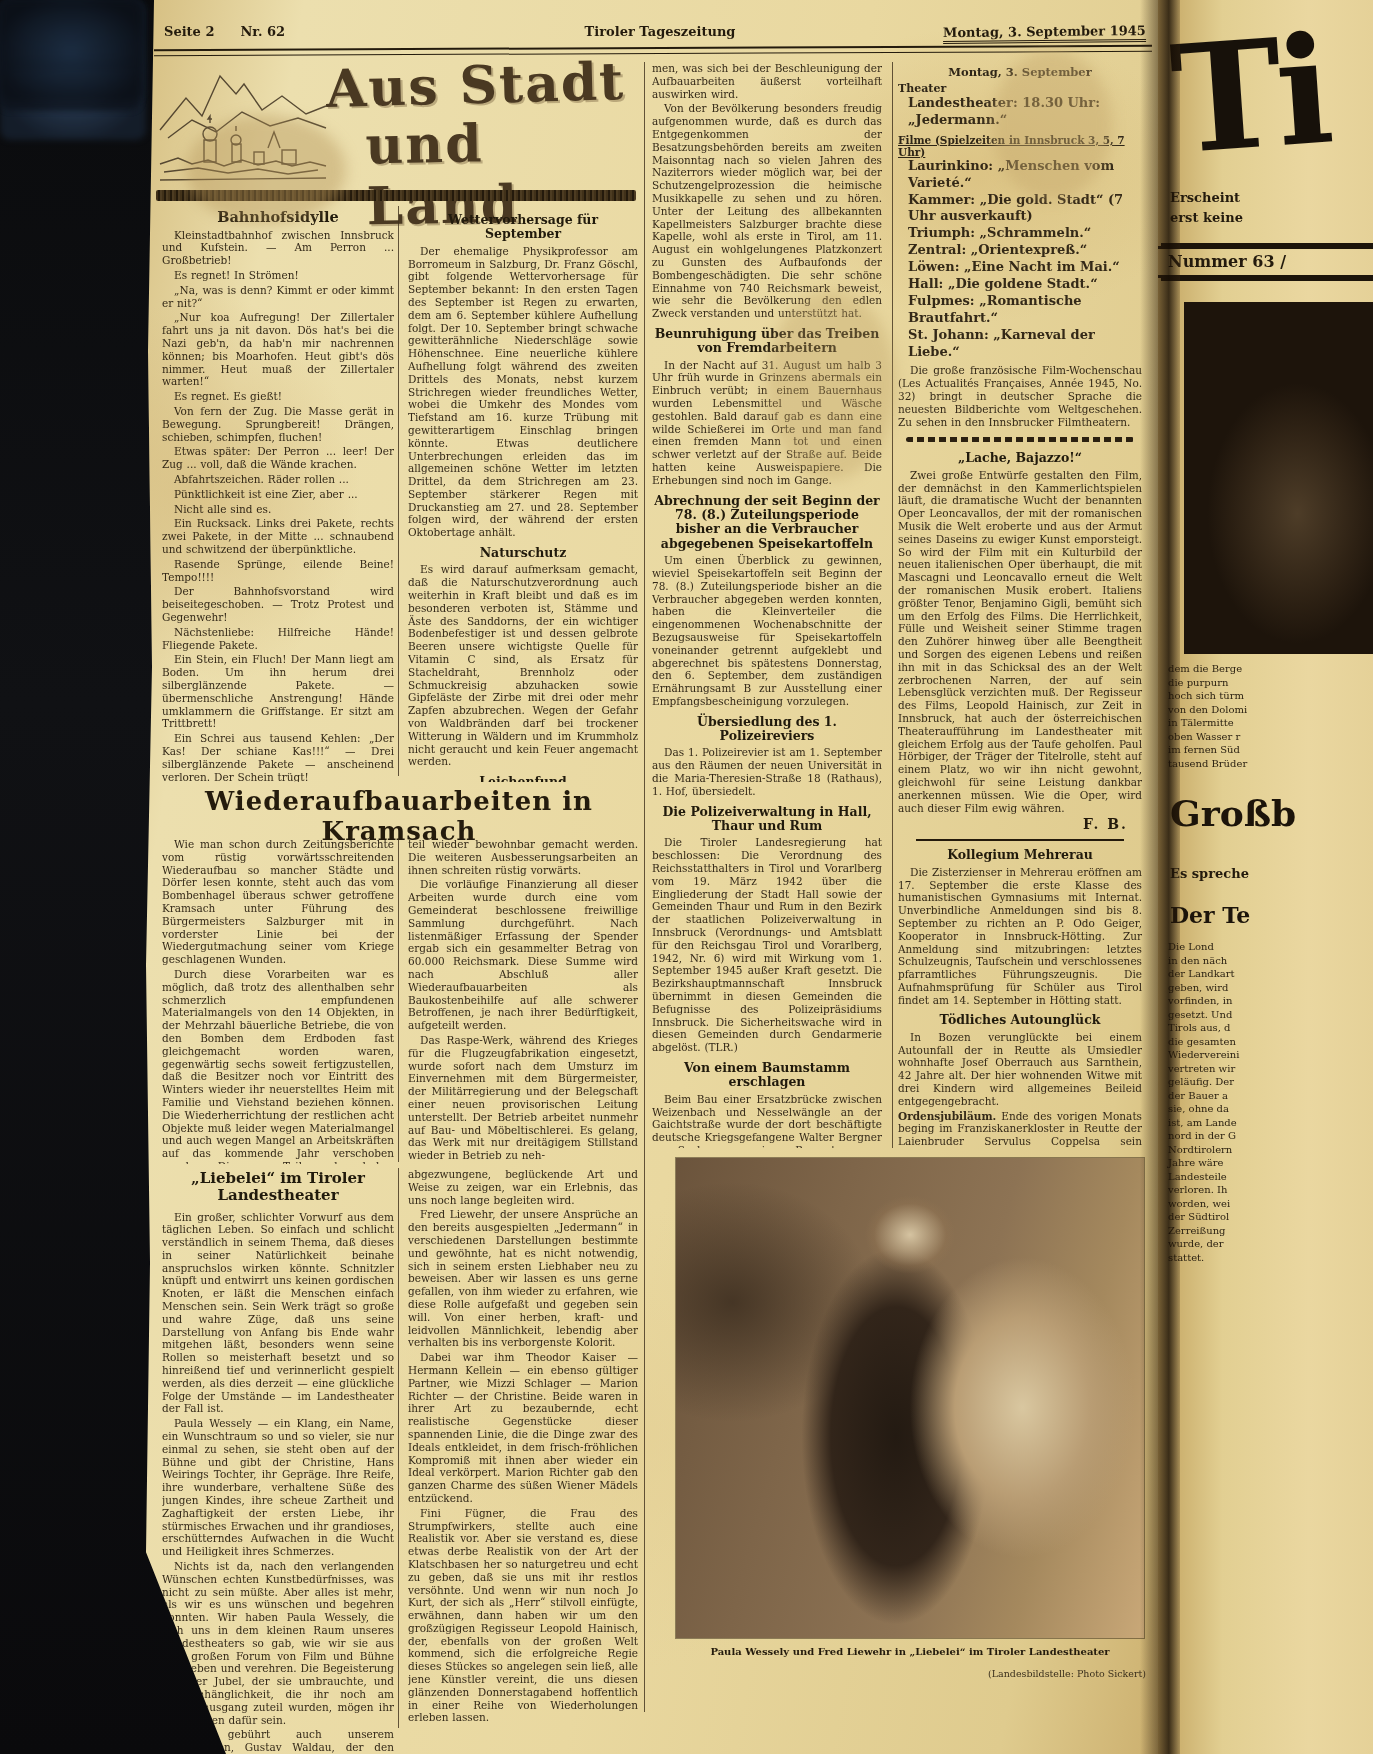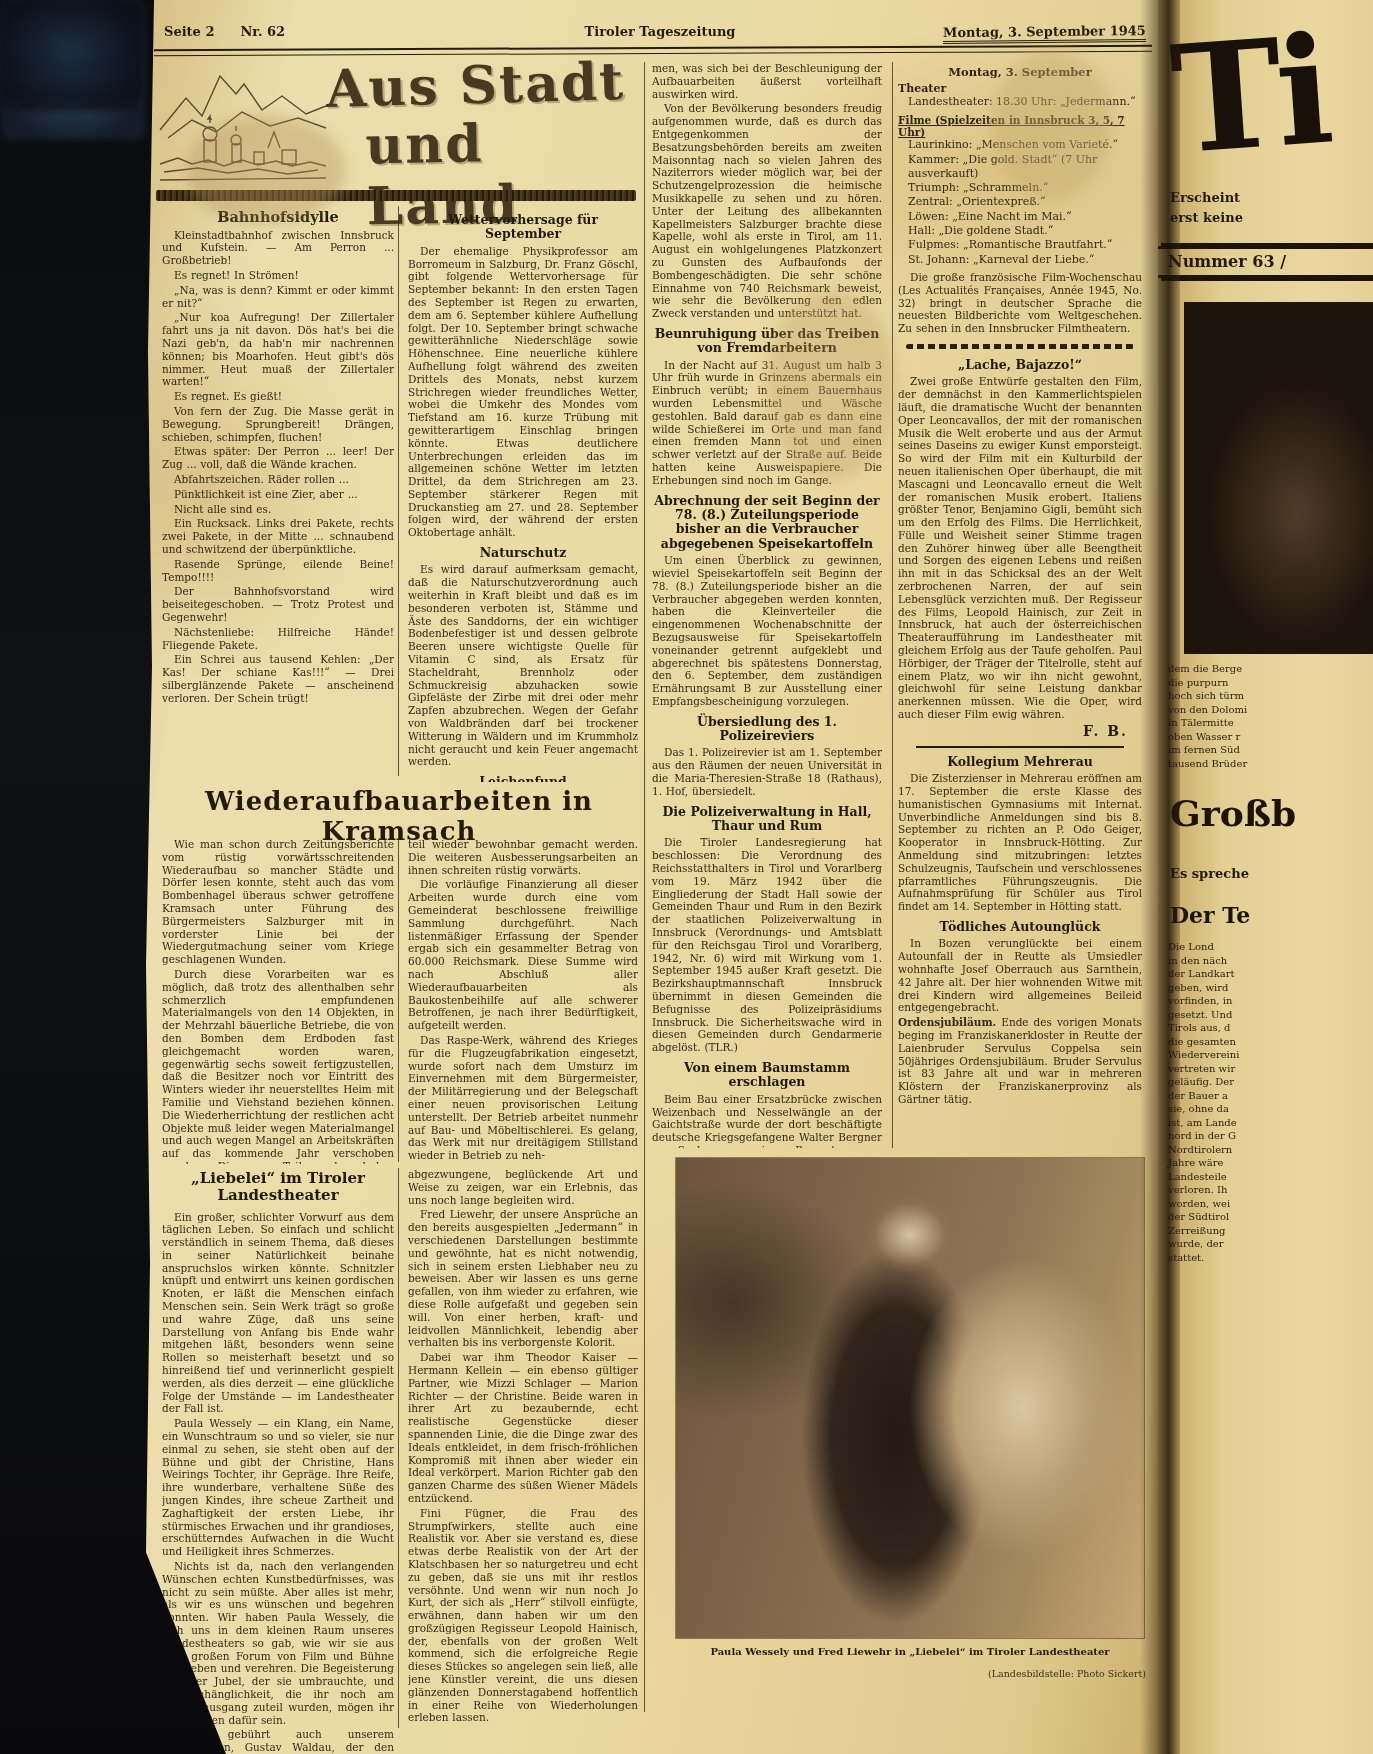--- a/index.html
+++ b/index.html
@@ -56,21 +56,21 @@
     font-size:26px;font-weight:bold;color:#241b0c;letter-spacing:1px;}
   
   .vr{position:absolute;width:1px;background:rgba(62,48,27,.8);}
   
   .thbox{margin-bottom:4px;}
   .th-title{font-size:17px;font-weight:bold;letter-spacing:4px;text-align:center;color:#2a1f0e;
     border-top:2px solid #241a0c;border-bottom:2px solid #241a0c;box-shadow:0 4px 0 -2px #241a0c;
     padding:2px 0 3px;margin-bottom:6px;}
   .th-date{text-align:center;font-weight:bold;font-size:11.5px;margin:3px 0;}
   .th-cat{font-weight:bold;font-size:11px;margin-top:3px;}
-  .th-line{font-size:11px;line-height:1.3;padding-left:10px;color:rgba(42,32,17,.95);}
+  .th-line{font-size:13px;line-height:1.3;padding-left:10px;color:rgba(42,32,17,.95);font-weight:bold;}
   .th-films{font-weight:bold;font-size:10.5px;margin-top:5px;text-decoration:underline;}
   
   .photo{position:absolute;left:530px;top:1158px;width:468px;height:480px;
     background:
       radial-gradient(ellipse 60px 52px at 50% 16%, rgba(222,205,170,.9), rgba(150,120,85,.3) 60%, transparent 75%),
       radial-gradient(ellipse 150px 200px at 74% 52%, #d9c7a0 0%, #b99d74 45%, transparent 75%),
       radial-gradient(ellipse 118px 235px at 47% 58%, #231a12 0%, #32251a 55%, transparent 80%),
       radial-gradient(ellipse 190px 160px at 12% 30%, rgba(58,44,30,.8), transparent 75%),
       linear-gradient(105deg,#6b543c 0%,#7e6549 30%,#8d7354 58%,#a5895e 78%,#c9a878 100%);
     box-shadow:0 0 0 1px rgba(50,36,18,.5);}
@@ -147,20 +147,21 @@
       <p>Es regnet. Es gießt!</p>
       <p>Von fern der Zug. Die Masse gerät in Bewegung. Sprungbereit! Drängen, schieben, schimpfen, fluchen!</p>
       <p>Etwas später: Der Perron ... leer! Der Zug ... voll, daß die Wände krachen.</p>
       <p>Abfahrtszeichen. Räder rollen ...</p>
       <p>Pünktlichkeit ist eine Zier, aber ...</p>
       <p>Nicht alle sind es.</p>
       <p>Ein Rucksack. Links drei Pakete, rechts zwei Pakete, in der Mitte ... schnaubend und schwitzend der überpünktliche.</p>
       <p>Rasende Sprünge, eilende Beine! Tempo!!!!</p>
       <p>Der Bahnhofsvorstand wird beiseitegeschoben. — Trotz Protest und Gegenwehr!</p>
       <p>Nächstenliebe: Hilfreiche Hände! Fliegende Pakete.</p>
+      <p>Ein Stein, ein Fluch! Der Mann liegt am Boden. Um ihn herum drei silberglänzende Pakete. — übermenschliche Anstrengung! Hände umklammern die Griffstange. Er sitzt am Trittbrett!</p>
       <p>Ein Schrei aus tausend Kehlen: „Der Kas! Der schiane Kas!!!“ — Drei silberglänzende Pakete — anscheinend verloren. Der Schein trügt!</p>
     </div>
   <div class="col" id="c2" style="left:262px;top:206px;width:230px;height:576px;">
       <h3 class="sh">Wettervorhersage für September</h3>
       <p>Der ehemalige Physikprofessor am Borromeum in Salzburg, Dr. Franz Göschl, gibt folgende Wettervorhersage für September bekannt: In den ersten Tagen des September ist Regen zu erwarten, dem am 6. September kühlere Aufhellung folgt. Der 10. September bringt schwache gewitterähnliche Niederschläge sowie Höhenschnee. Eine neuerliche kühlere Aufhellung folgt während des zweiten Drittels des Monats, nebst kurzem Strichregen wieder freundliches Wetter, wobei die Umkehr des Mondes vom Tiefstand am 16. kurze Trübung mit gewitterartigem Einschlag bringen könnte. Etwas deutlichere Unterbrechungen erleiden das im allgemeinen schöne Wetter im letzten Drittel, da dem Strichregen am 23. September stärkerer Regen mit Druckanstieg am 27. und 28. September folgen wird, der während der ersten Oktobertage anhält.</p>
       <h3 class="sh">Naturschutz</h3>
       <p>Es wird darauf aufmerksam gemacht, daß die Naturschutzverordnung auch weiterhin in Kraft bleibt und daß es im besonderen verboten ist, Stämme und Äste des Sanddorns, der ein wichtiger Bodenbefestiger ist und dessen gelbrote Beeren unsere wichtigste Quelle für Vitamin C sind, als Ersatz für Stacheldraht, Brennholz oder Schmuckreisig abzuhacken sowie Gipfeläste der Zirbe mit drei oder mehr Zapfen abzubrechen. Wegen der Gefahr von Waldbränden darf bei trockener Witterung in Wäldern und im Krummholz nicht geraucht und kein Feuer angemacht werden.</p>
       <h3 class="sh">Leichenfund</h3>
     </div>
 

